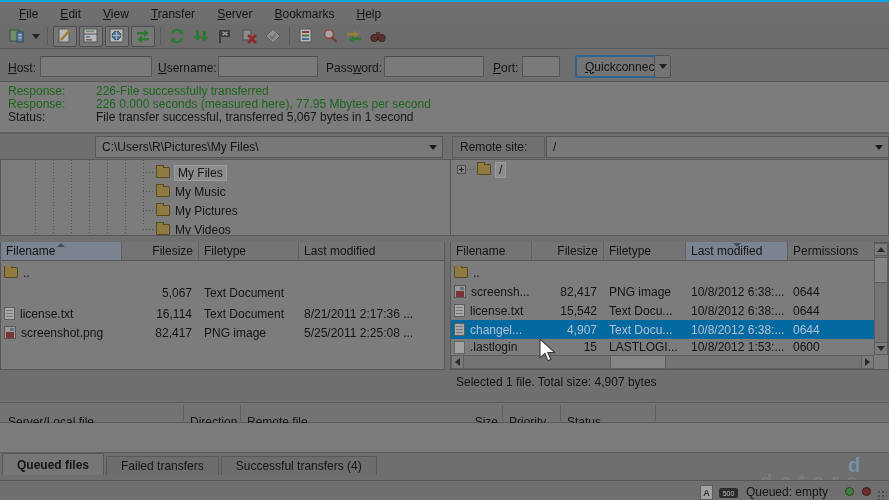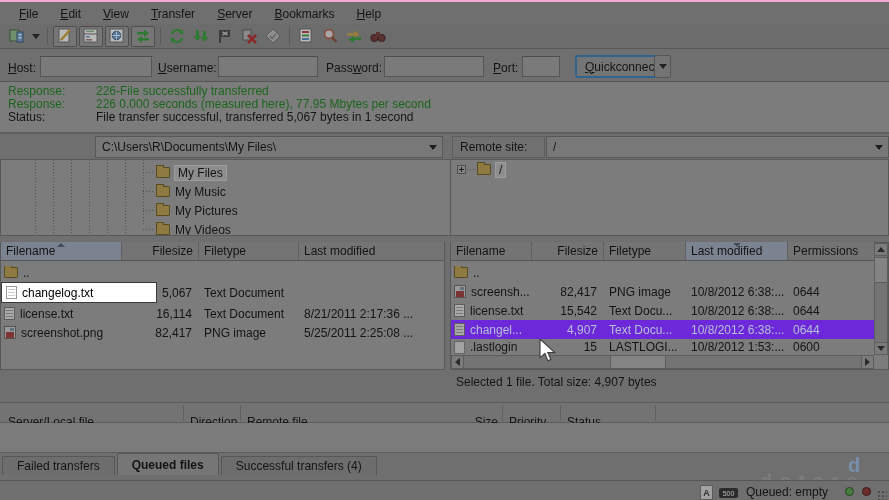--- a/index.html
+++ b/index.html
@@ -1,18 +1,18 @@
 <!DOCTYPE html>
 <html><head>
 <meta charset="utf-8">
 <style>
   *{margin:0;padding:0;box-sizing:border-box}
   body{background:#555;font-family:"Liberation Sans",sans-serif}
   .screen{position:relative;width:889px;height:500px;background:#6f6f6f;overflow:hidden;
-          font-size:12px;color:#141414;border-top:2px solid #f9a8d4}
+          font-size:12px;color:#141414;border-top:2px solid #0ea5e9}
 
   
   .menubar{position:absolute;left:0;top:2px;width:889px;height:20px;display:flex;align-items:center;padding-left:8px;background:#6f6f6f}
   .menu-item{padding:2px 11px;cursor:default}
   .menu-item .key{text-decoration:underline}
 
   
   .toolbar{position:absolute;left:0;top:22px;width:889px;height:25px;display:flex;align-items:center;background:#6c6c6c;border-bottom:1px solid #585858;padding-left:5px}
   .tbtn{width:24px;height:21px;display:flex;align-items:center;justify-content:center}
   .tbtn.narrow{width:14px}
@@ -70,21 +70,21 @@
   .rrow{position:absolute;left:451px;width:423px;height:19px;display:flex;align-items:center}
   .c-n{width:121px;display:flex;align-items:center;gap:5px;padding-left:3px;overflow:hidden;white-space:nowrap}
   .c-s{width:77px;text-align:right;padding-right:7px}
   .c-t{width:100px;padding-left:5px}
   .c-m{flex:1;padding-left:5px}
   .r-n{width:81px;display:flex;align-items:center;gap:5px;padding-left:3px;overflow:hidden;white-space:nowrap}
   .r-s{width:72px;text-align:right;padding-right:7px}
   .r-t{width:82px;padding-left:5px;overflow:hidden;white-space:nowrap}
   .r-m{width:102px;padding-left:5px;overflow:hidden;white-space:nowrap}
   .r-p{flex:1;padding-left:5px}
-  .sel-row{background:#6d28d9;color:#b3c0d4}
+  .sel-row{background:#0369a1;color:#b3c0d4}
   .rename-box{position:absolute;left:1px;top:280px;width:156px;height:21px;background:#ffffff;border:1px solid #3a3a3a;
               display:flex;align-items:center;gap:5px;padding-left:4px;color:#000;z-index:5}
 
   
   .ic-folder{width:14px;height:11px;background:#8f7b41;border:1px solid #574b22;border-radius:1px;position:relative;flex:0 0 auto}
   .ic-folder::before{content:"";position:absolute;top:-3px;left:-1px;width:6px;height:2px;background:#8f7b41;border:1px solid #574b22;border-bottom:none}
   .ic-doc{width:11px;height:13px;background:#a9a9a9;border:1px solid #5c5c5c;position:relative;flex:0 0 auto}
   .ic-doc::after{content:"";position:absolute;left:1px;right:1px;top:2px;height:8px;
        background-image:repeating-linear-gradient(to bottom,#777 0 1px,transparent 1px 3px)}
   .bright .ic-doc{background:#fdfdfd;border-color:#9a9a9a}
@@ -296,21 +296,21 @@
         <span class="log-label">Response:</span>
         <span>226 0.000 seconds (measured here), 77.95 Mbytes per second</span>
       </div>
     <div class="log-line dark">
         <span class="log-label">Status:</span>
         <span>File transfer successful, transferred 5,067 bytes in 1 second</span>
       </div>
   </div>
 
   <div class="combo" style="left:95px;width:348px">
-      <span>C:\Users\R\Documents\My Files\</span>
+      <span>C:\Users\R\Pictures\My Files\</span>
       <span class="caret"></span>
     </div>
   <div class="sitebar-label" style="left:452px;width:93px">
       <span>Remote site:</span>
     </div>
   <div class="combo" style="left:546px;width:343px">
       <span>/</span>
       <span class="caret"></span>
     </div>
 
@@ -385,24 +385,20 @@
     <span class="c-n">
         <span class="ic-folder"></span>
         <span>..</span>
       </span>
   </div>
   <div class="lrow" style="top:281px">
     <span class="c-n"></span>
     <span class="c-s">5,067</span>
     <span class="c-t">Text Document</span>
   </div>
-  <div class="rename-box bright">
-    <span class="ic-doc"></span>
-    <span>changelog.txt</span>
-  </div>
   <div class="lrow" style="top:302px">
     <span class="c-n">
         <span class="ic-doc"></span>
         <span>license.txt</span>
       </span>
     <span class="c-s">16,114</span>
     <span class="c-t">Text Document</span>
     <span class="c-m">8/21/2011 2:17:36 ...</span>
   </div>
   <div class="lrow" style="top:321px">
@@ -523,25 +519,25 @@
       </div>
     <div class="qdiv" style="left:560px"></div>
     <div class="qcell" style="left:567px">
         <span>Status</span>
       </div>
     <div class="qdiv" style="left:655px"></div>
   </div>
   <div class="qbody"></div>
 
   <div class="tabs">
+    <div class="tab active">
+        <span>Queued files</span>
+      </div>
     <div class="tab">
         <span>Failed transfers</span>
-      </div>
-    <div class="tab active">
-        <span>Queued files</span>
       </div>
     <div class="tab">
         <span>Successful transfers (4)</span>
       </div>
   </div>
 
   <div class="wm-letters">dotore</div>
   <div class="wm-d">d</div>
 
   <div class="statusbar">

